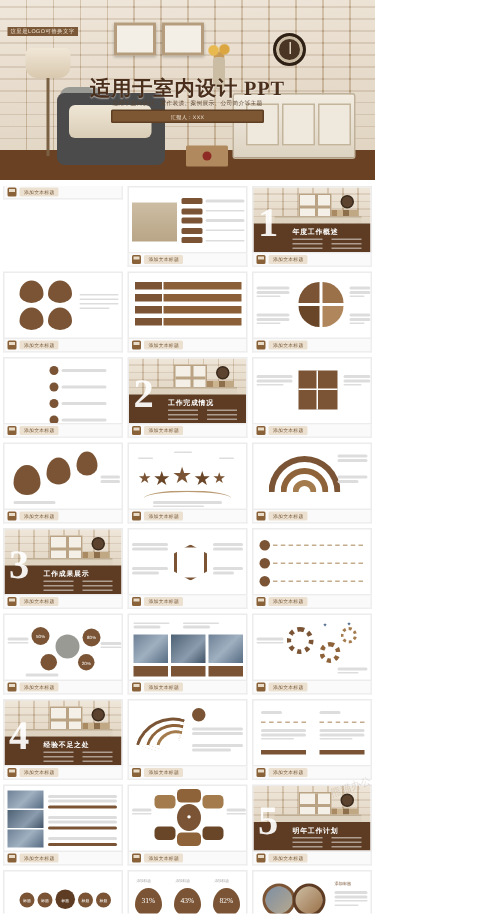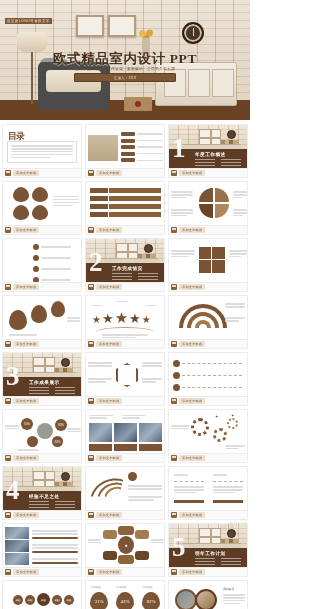--- a/index.html
+++ b/index.html
@@ -148,41 +148,29 @@
     <div class="cabinet">
       <div class="door d1"></div>
       <div class="door d2"></div>
       <div class="door d3"></div>
     </div>
     <div class="flower"></div>
     <div class="vase"></div>
     <div class="rugbox"></div>
 
     <div class="logo-sub">这里是LOGO可替换文字</div>
-    <div class="cover-title">欧式精品室内设计 PPT</div>
+    <div class="cover-title">适用于室内设计 PPT</div>
     <div class="cover-sub">适用于室内设计、家作装潢、案例展示、公司简介等主题</div>
     <div class="cover-btn">汇报人：XXX</div>
   </div>
 
   <div class="grid">
 
     <div class="row">
       <div class="cell">
-        <div class="thumb">
-          <div style="position:absolute;left:5px;top:5px;font-family:'Liberation Serif',serif;font-weight:700;font-size:9px;color:#7a5434;letter-spacing:-1px">目录</div>
-          <div class="txtbox" style="left:4px;top:16px;width:70px;height:22px">
-            <div class="mini" style="padding:2px 3px">
-              <div class="gline" style="width:62px;margin:1.4px 0"></div>
-              <div class="gline" style="width:62px;margin:1.4px 0"></div>
-              <div class="gline" style="width:62px;margin:1.4px 0"></div>
-              <div class="gline" style="width:62px;margin:1.4px 0"></div>
-              <div class="gline" style="width:40px;margin:1.4px 0"></div>
-            </div>
-          </div>
-        </div>
         <div class="cap">
           <span class="ico"></span>
           <span class="txt">添加文本标题</span>
         </div>
       </div>
 
       <div class="cell">
         <div class="thumb">
           <div style="position:absolute;left:2px;top:10px;width:30px;height:26px;background:linear-gradient(#cdbda3,#b9a586)"></div>
           <div style="position:absolute;left:35px;top:7px">

